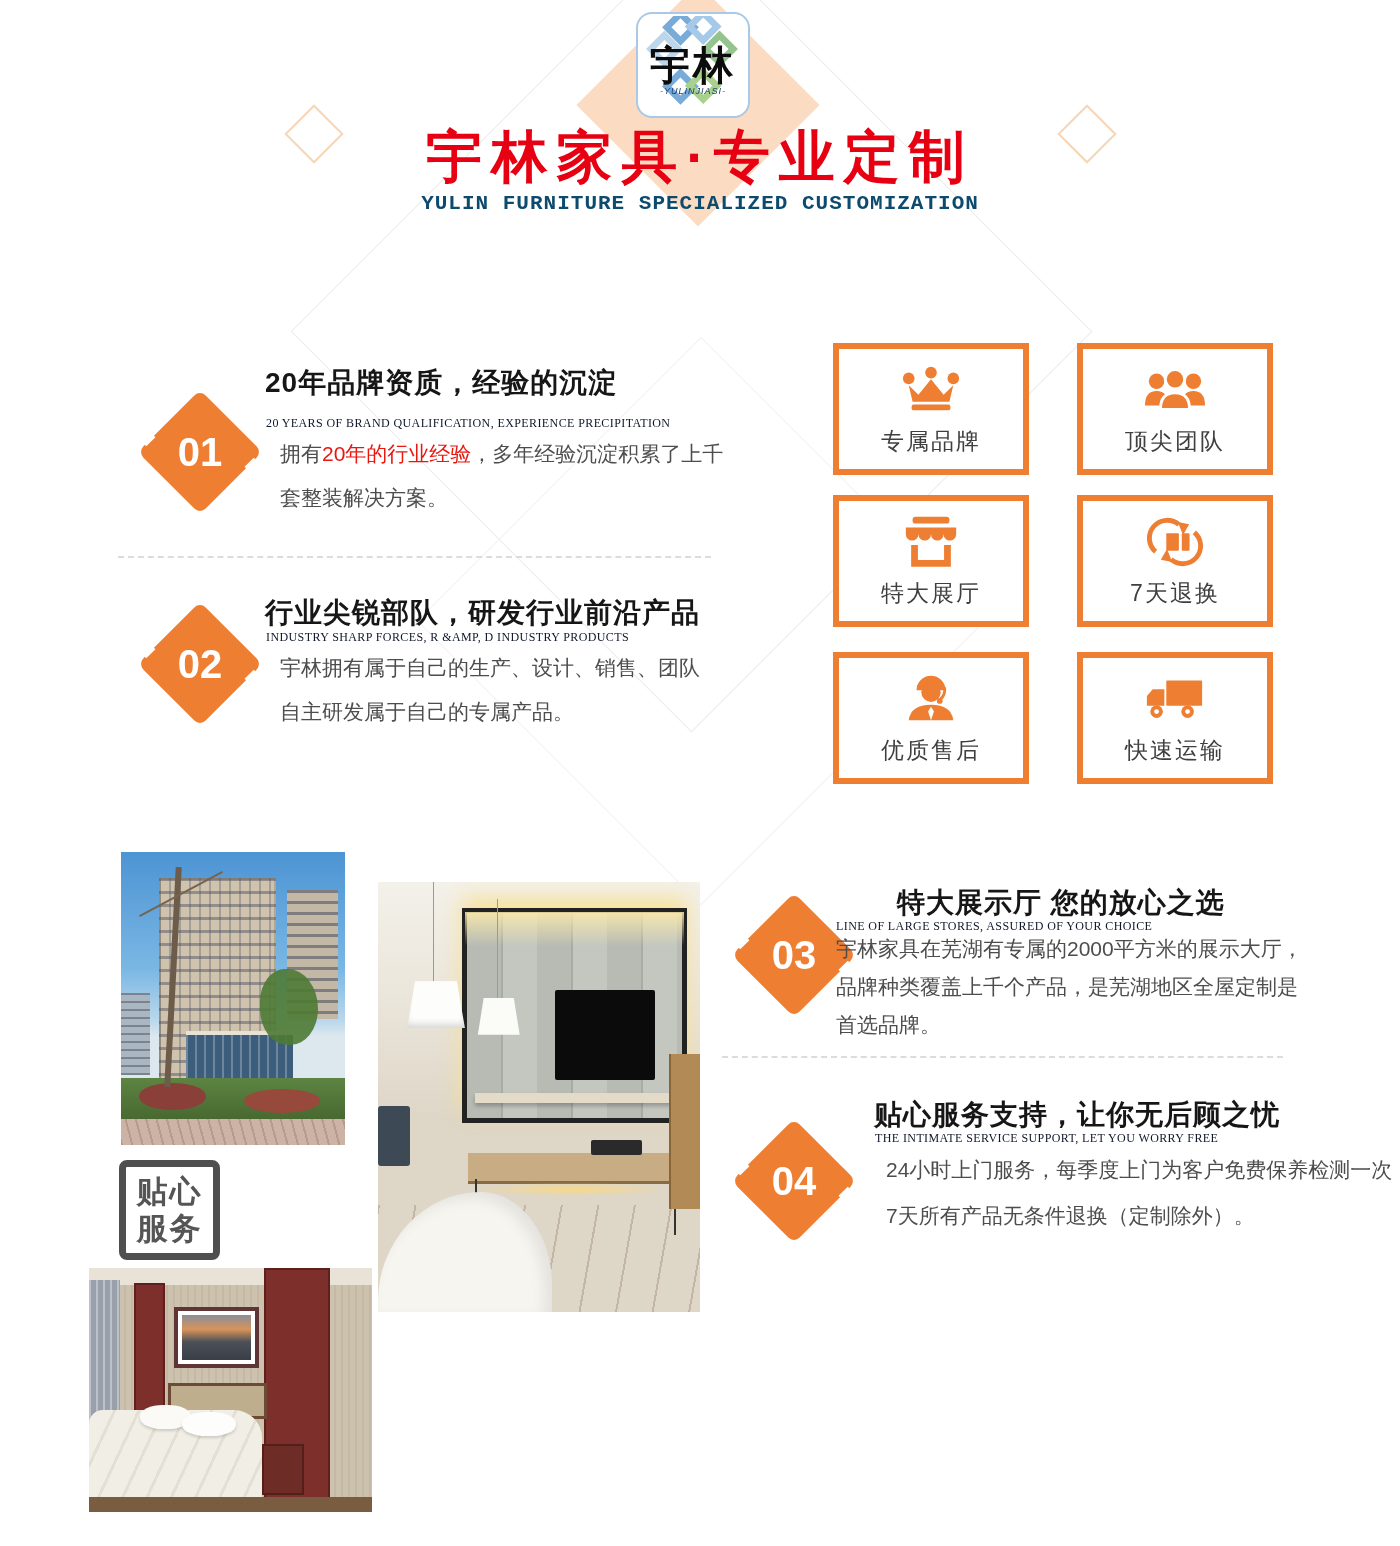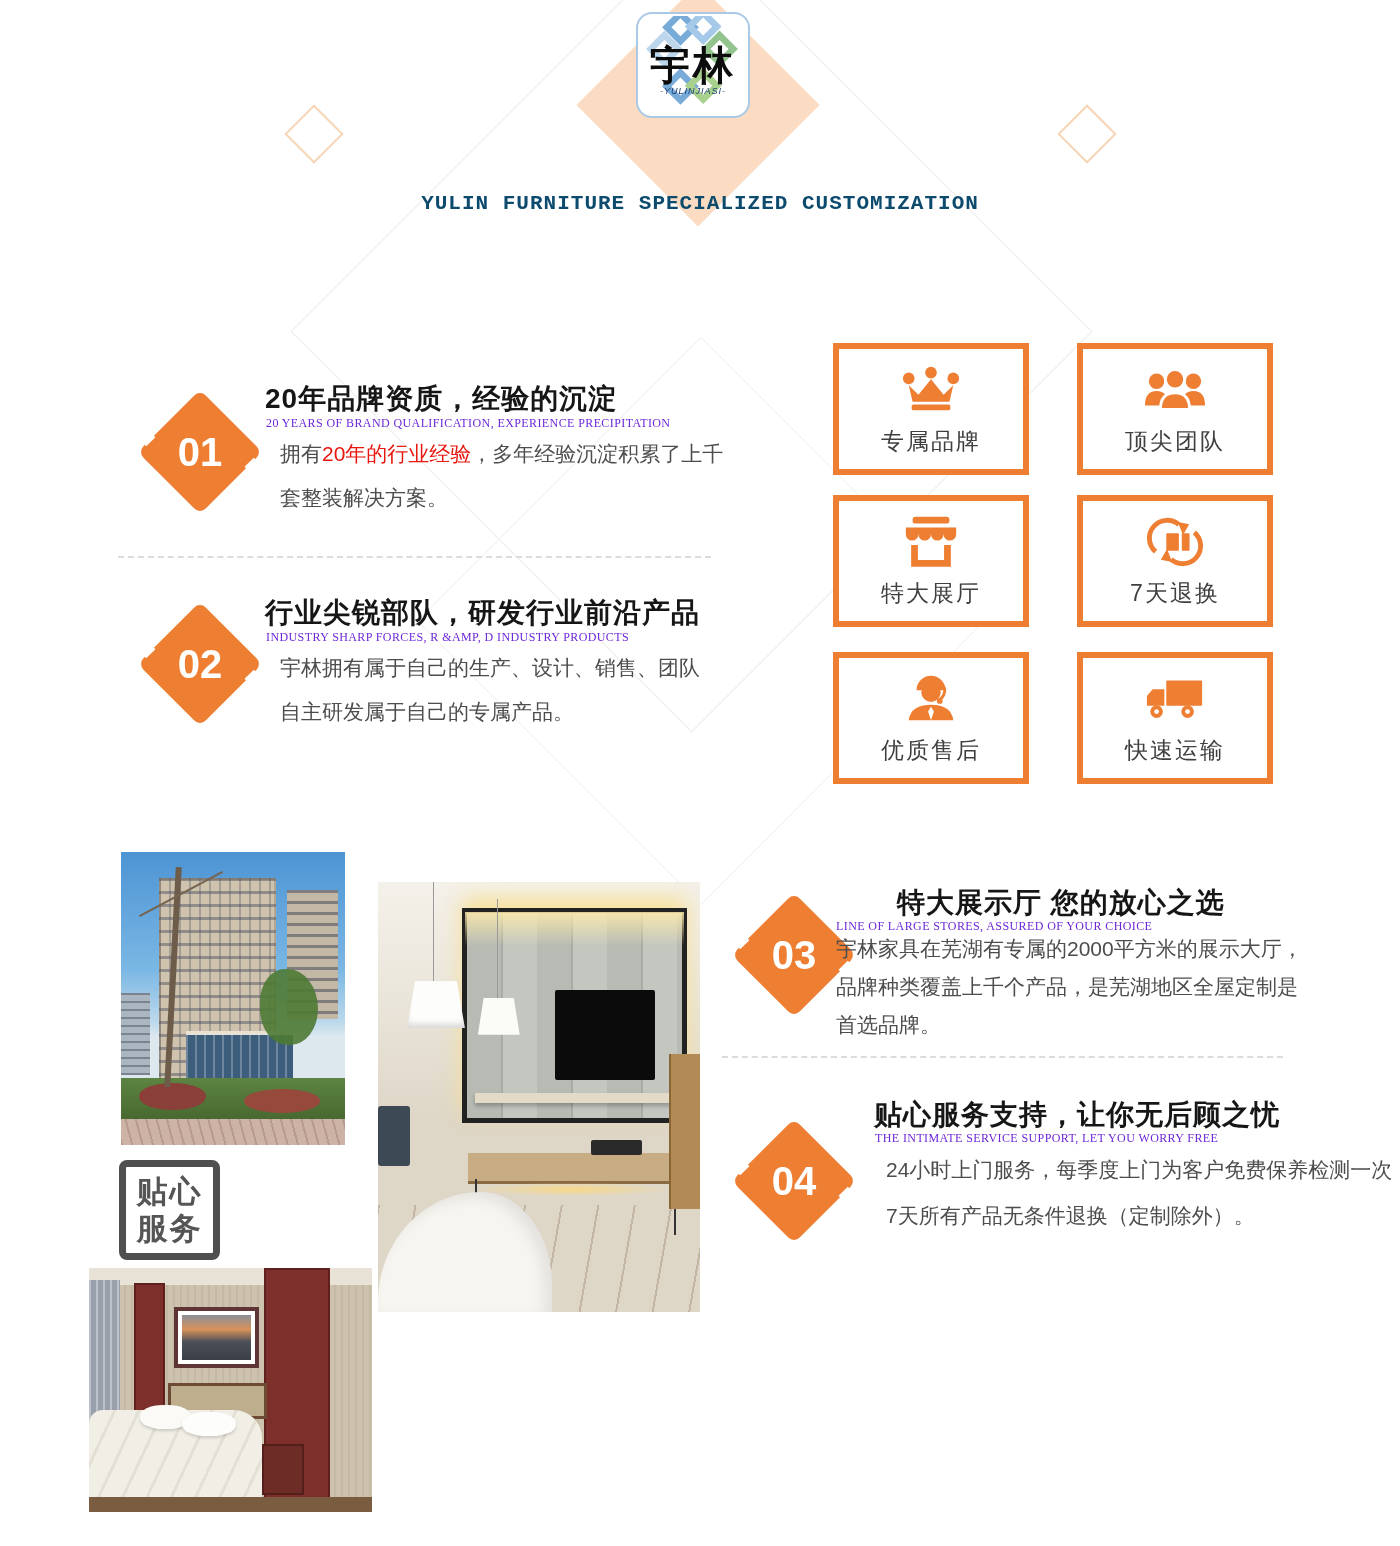--- a/index.html
+++ b/index.html
@@ -30,21 +30,21 @@
 
   
   .numd{position:absolute;width:88px;height:88px;background:#ee7e32;transform:rotate(45deg);
         border-radius:8px;}
   .numd::before{content:'';position:absolute;top:10px;right:-1px;width:3px;height:13px;background:#fff;}
   .numd::after{content:'';position:absolute;bottom:10px;left:-1px;width:3px;height:13px;background:#fff;}
   .numd span{position:absolute;inset:0;display:flex;align-items:center;justify-content:center;
              transform:rotate(-45deg);color:#fff;font-size:40px;font-weight:800;}
 
   .h-cn{position:absolute;font-size:28px;font-weight:700;color:#161616;letter-spacing:1px;white-space:nowrap;}
-  .cap{position:absolute;font-family:"Liberation Serif",serif;font-size:12px;color:#6d28d9;
+  .cap{position:absolute;font-family:"Liberation Serif",serif;font-size:12px;color:#0f172a;
        letter-spacing:0.4px;white-space:nowrap;}
   .bod{position:absolute;font-size:21px;color:#4d4d4d;line-height:44px;white-space:nowrap;}
   .bod .red{color:#e8170f;}
 
   .dashed{position:absolute;border-top:2px dashed #dcdcdc;height:0;}
 
   
   .fbox{position:absolute;width:196px;height:132px;box-sizing:border-box;border:6px solid #ee7e32;
         background:#fff;}
   .fbox .ficon{position:absolute;left:0;right:0;top:12px;height:58px;display:flex;
@@ -82,27 +82,28 @@
           <rect x="12" y="22" width="19" height="19" transform="rotate(45 22 32)" stroke="#bcd6ec"></rect>
           <rect x="66" y="22" width="19" height="19" transform="rotate(45 76 32)" stroke="#93c48e"></rect>
           <rect x="28" y="58" width="19" height="19" transform="rotate(45 37 68)" stroke="#79abd9"></rect>
           <rect x="50" y="58" width="19" height="19" transform="rotate(45 60 68)" stroke="#a9d18e"></rect>
         </g>
       </svg>
     </span>
     <div class="logo-cn">宇林</div>
     <div class="logo-en">-YULINJIASI-</div>
   </div>
+  <div class="main-title">宇林家具·专业定制</div>
   <div class="main-sub">YULIN FURNITURE SPECIALIZED CUSTOMIZATION</div>
 
   <div class="layer">
     <div class="numd" style="left:156px;top:408px;">
       <span>01</span>
     </div>
-    <div class="h-cn" style="left:265px;top:380px;">20年品牌资质，经验的沉淀</div>
+    <div class="h-cn" style="left:265px;top:364px;">20年品牌资质，经验的沉淀</div>
     <div class="cap" style="left:266px;top:416px;">20 YEARS OF BRAND QUALIFICATION, EXPERIENCE PRECIPITATION</div>
     <div class="bod" style="left:280px;top:432px;">
       <div><span>拥有</span><span class="red">20年的行业经验</span><span>，多年经验沉淀积累了上千</span></div>
       <div>套整装解决方案。</div>
     </div>
   </div>
 
   <div class="dashed" style="left:118px;top:556px;width:593px;"></div>
 
   <div class="layer">

